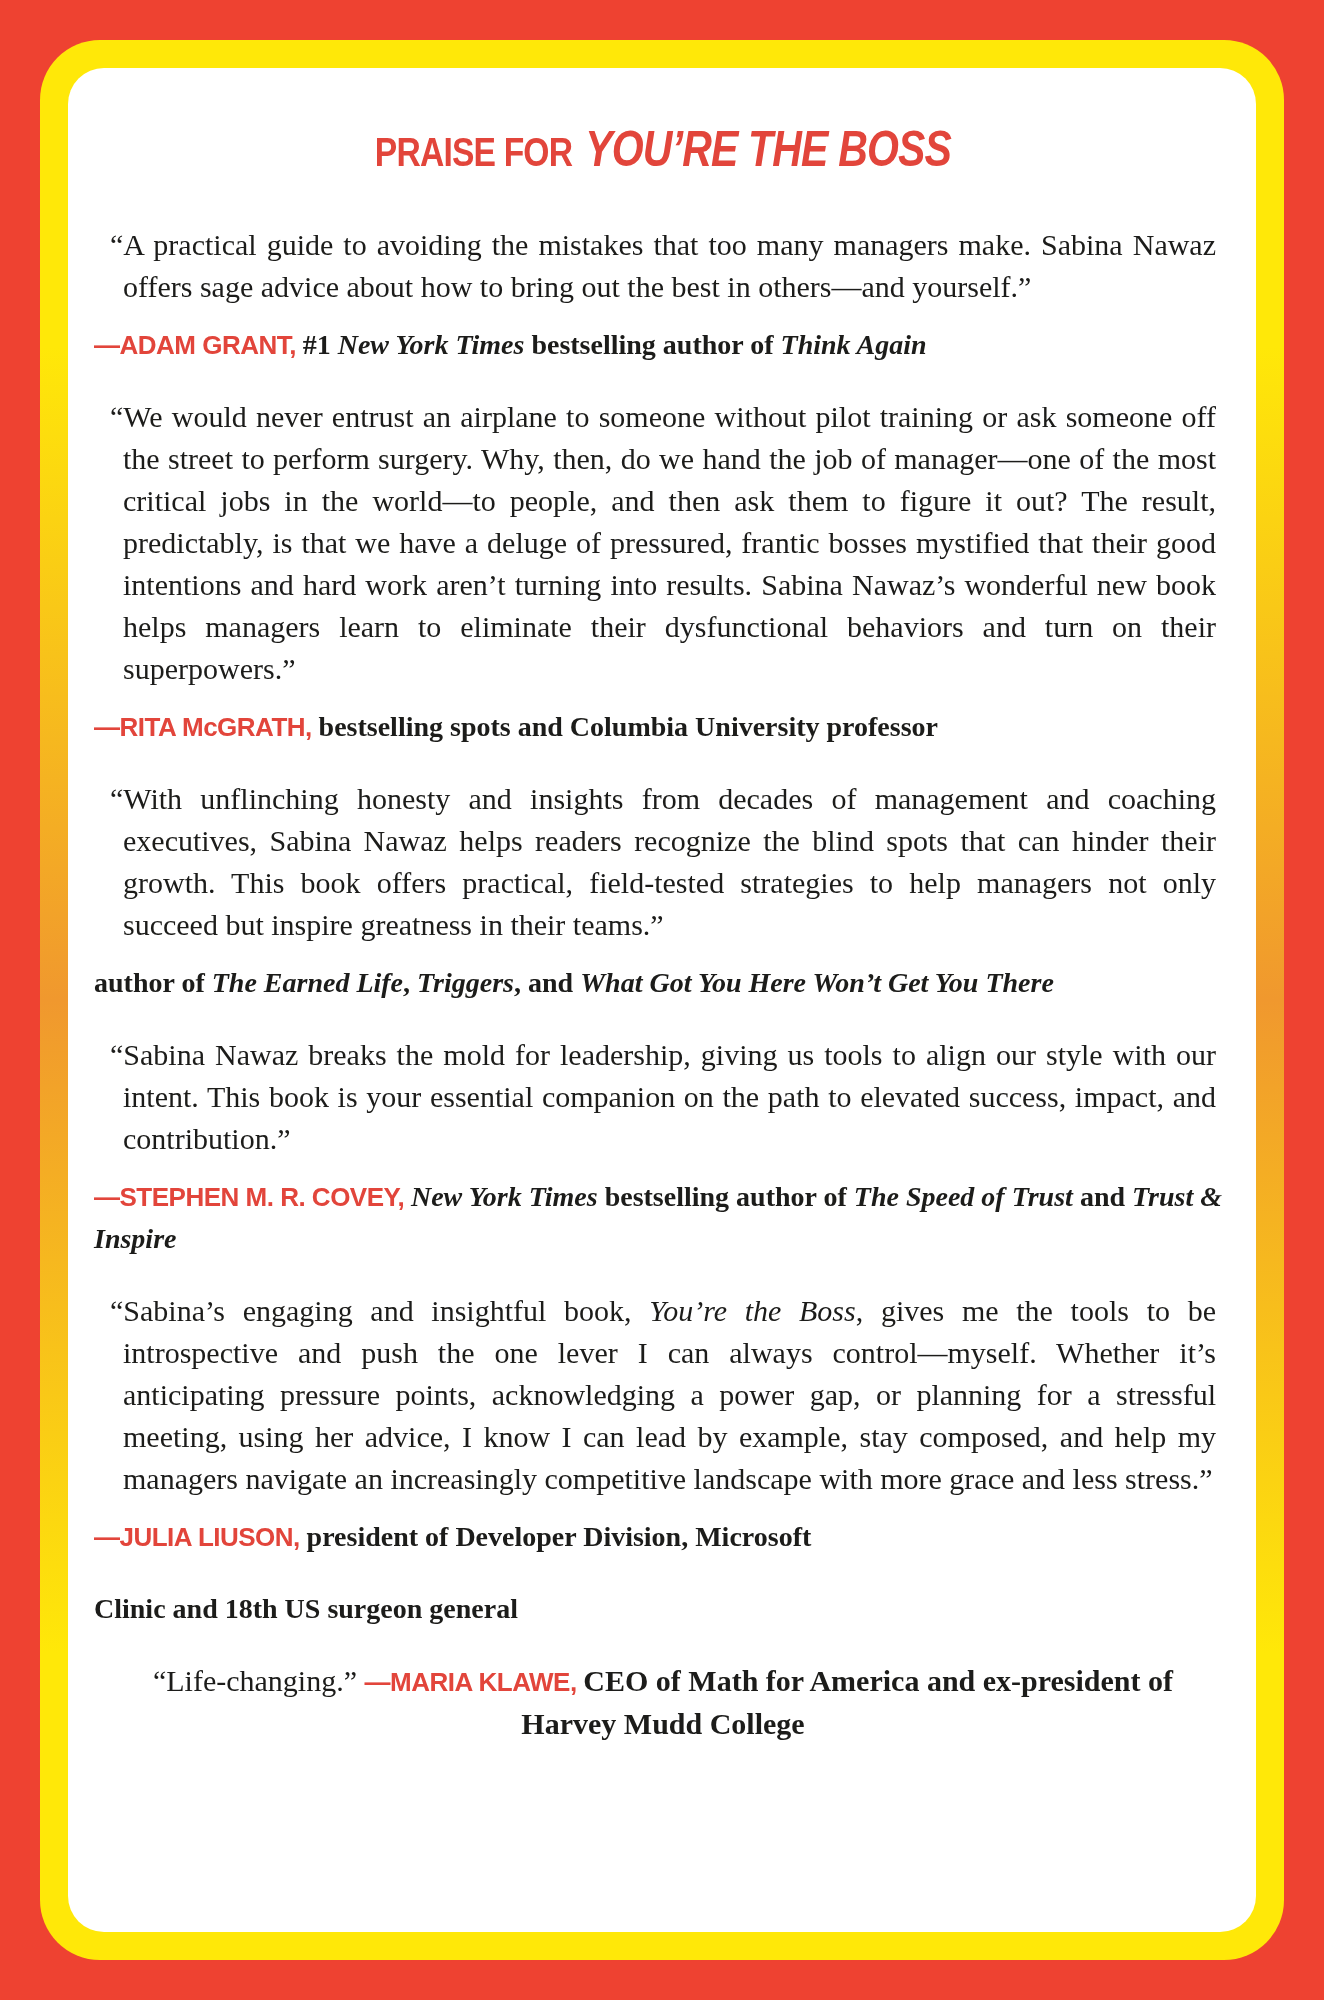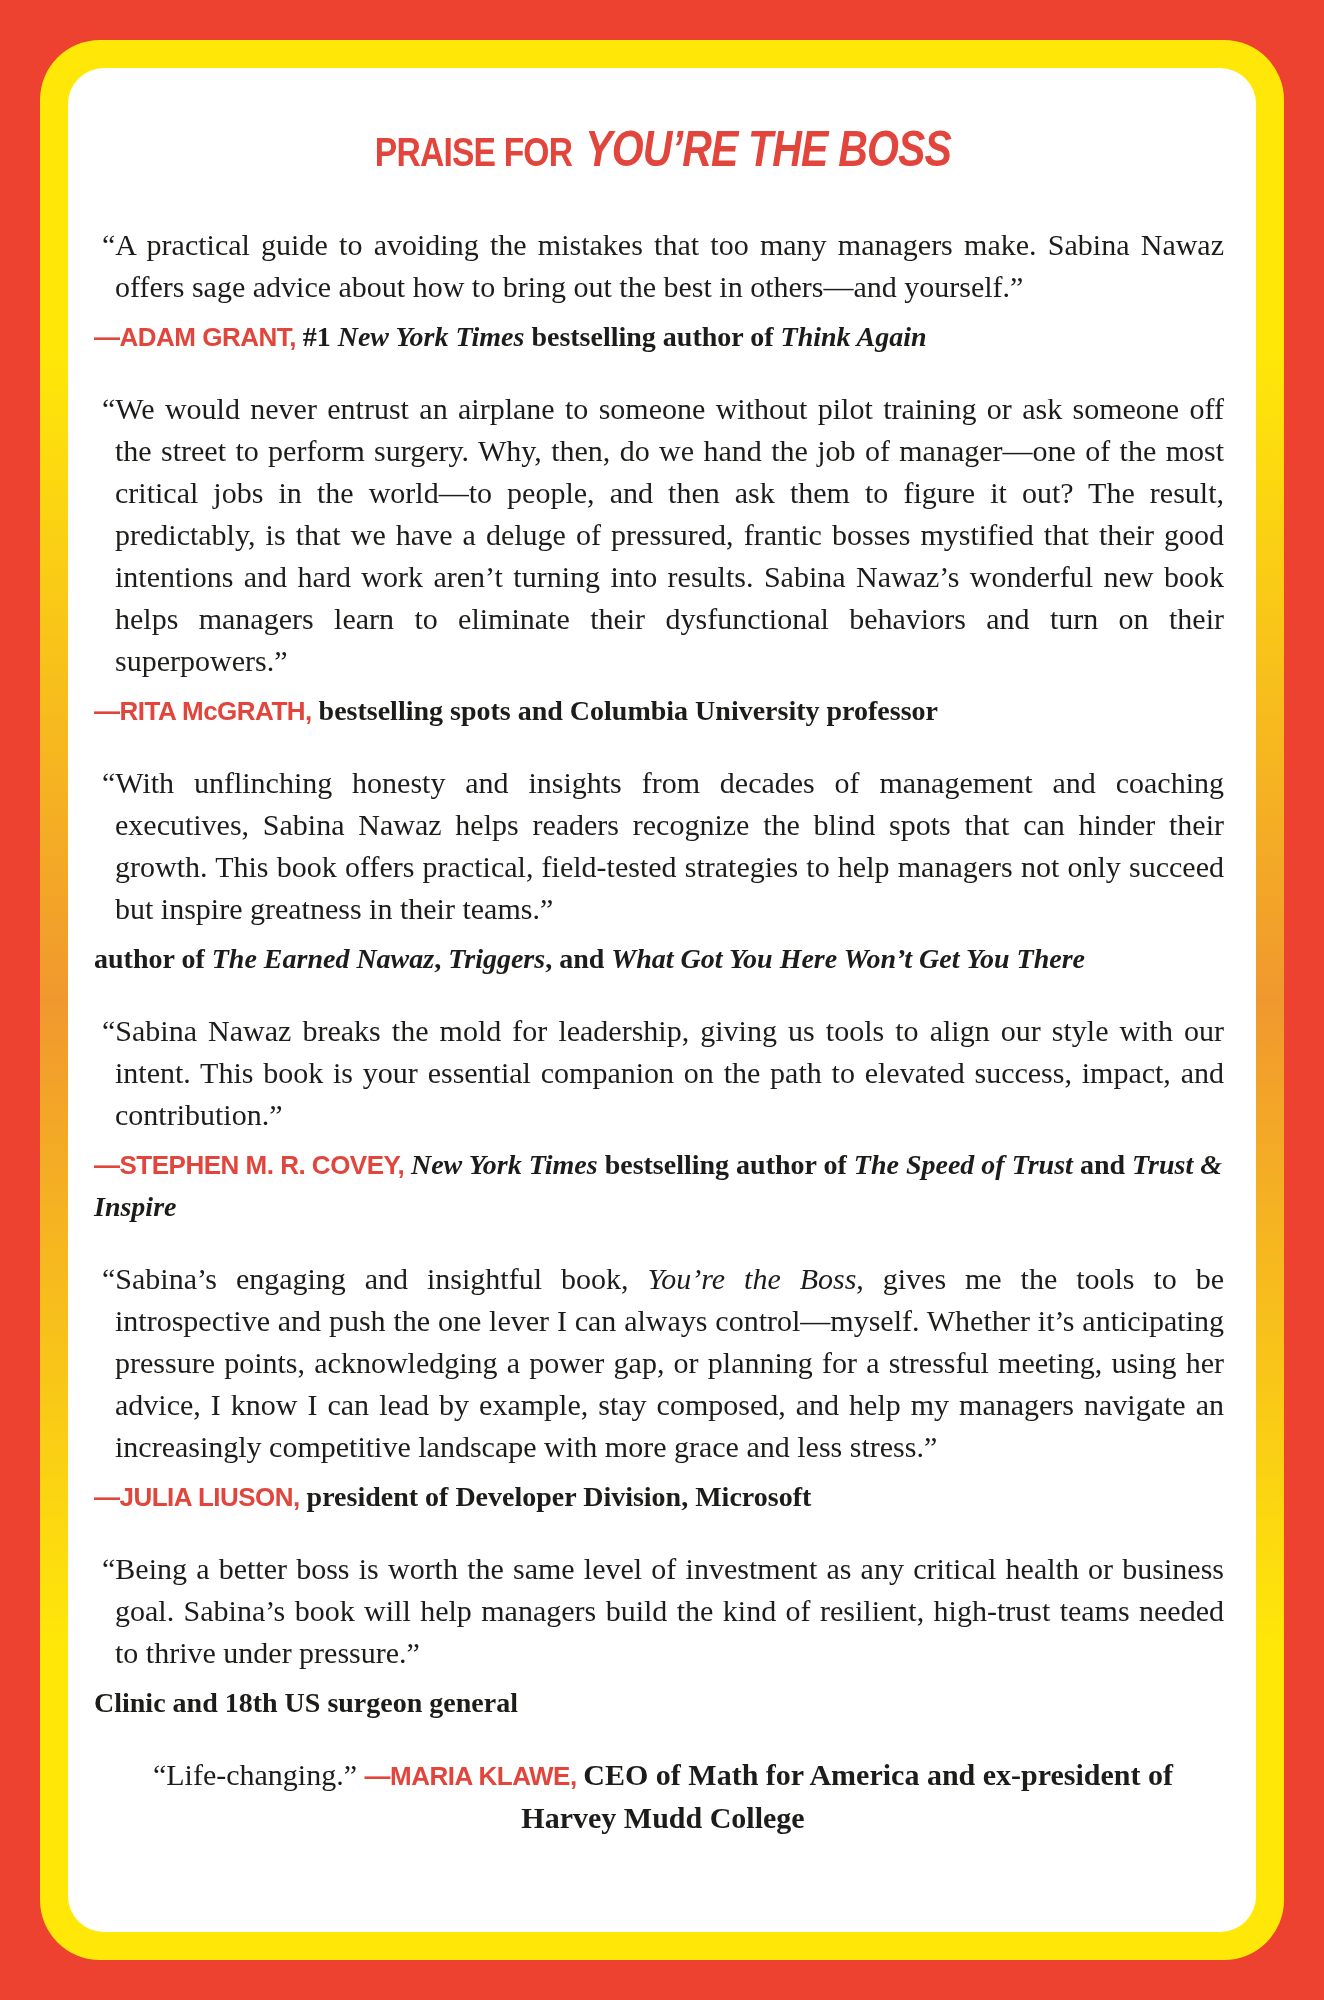--- a/index.html
+++ b/index.html
@@ -45,21 +45,21 @@
   .title-book{
     font-family:"Liberation Sans", sans-serif;
     font-weight:700;
     font-style:italic;
     font-size:50px;
     letter-spacing:-1px;
     color:#E2453B;
   }
   .quote-block{margin:0 0 30px 0;}
   .quote-text{
-    margin:8px;
+    margin:16px;
     font-size:30px;
     line-height:42px;
     color:#1c1c1a;
     text-align:justify;
     padding-left:13px;
     text-indent:-13px;
   }
   .quote-text.no-hang{padding-left:0;text-indent:0;text-align:center;}
   .attribution{
     margin:2px 0 0 0;
@@ -96,35 +96,34 @@
         <p class="attribution"><span class="seg-red">—ADAM GRANT, </span><span class="seg-b">#1 </span><span class="seg-bi">New York Times</span><span class="seg-b"> bestselling author of </span><span class="seg-bi">Think Again</span></p>
       </div>
 
       <div class="quote-block">
         <p class="quote-text"><span>“We would never entrust an airplane to someone without pilot training or ask someone off the street to perform surgery. Why, then, do we hand the job of manager—one of the most critical jobs in the world—to people, and then ask them to figure it out? The result, predictably, is that we have a deluge of pressured, frantic bosses mystified that their good intentions and hard work aren’t turning into results. Sabina Nawaz’s wonderful new book helps managers learn to eliminate their dysfunctional behaviors and turn on their superpowers.”</span></p>
         <p class="attribution"><span class="seg-red">—RITA MᴄGRATH, </span><span class="seg-b">bestselling spots and Columbia University professor</span></p>
       </div>
 
       <div class="quote-block">
         <p class="quote-text"><span>“With unflinching honesty and insights from decades of management and coaching executives, Sabina Nawaz helps readers recognize the blind spots that can hinder their growth. This book offers practical, field-tested strategies to help managers not only succeed but inspire greatness in their teams.”</span></p>
-        <p class="attribution"><span class="seg-b">author of </span><span class="seg-bi">The Earned Nawaz</span><span class="seg-b">, </span><span class="seg-bi">Triggers</span><span class="seg-b">, and </span><span class="seg-bi">What Got You Here Won’t Get You There</span></p>
+        <p class="attribution"><span class="seg-b">author of </span><span class="seg-bi">The Earned Life</span><span class="seg-b">, </span><span class="seg-bi">Triggers</span><span class="seg-b">, and </span><span class="seg-bi">What Got You Here Won’t Get You There</span></p>
       </div>
 
       <div class="quote-block">
         <p class="quote-text"><span>“Sabina Nawaz breaks the mold for leadership, giving us tools to align our style with our intent. This book is your essential companion on the path to elevated success, impact, and contribution.”</span></p>
         <p class="attribution"><span class="seg-red">—STEPHEN M. R. COVEY, </span><span class="seg-bi">New York Times</span><span class="seg-b"> bestselling author of </span><span class="seg-bi">The Speed of Trust</span><span class="seg-b"> and </span><span class="seg-bi">Trust &amp; Inspire</span></p>
       </div>
 
       <div class="quote-block">
         <p class="quote-text"><span>“Sabina’s engaging and insightful book, </span><span class="seg-i">You’re the Boss</span><span>, gives me the tools to be introspective and push the one lever I can always control—myself. Whether it’s anticipating pressure points, acknowledging a power gap, or planning for a stressful meeting, using her advice, I know I can lead by example, stay composed, and help my managers navigate an increasingly competitive landscape with more grace and less stress.”</span></p>
         <p class="attribution"><span class="seg-red">—JULIA LIUSON, </span><span class="seg-b">president of Developer Division, Microsoft</span></p>
       </div>
 
       <div class="quote-block">
-        <p class="quote-text"><span>“Being a better boss is worth the same level of investment as any critical health or business goal. Sabina’s book will help managers build the kind of resilient, high-trust teams needed to thrive under pressure.”</span></p>
         <p class="attribution"><span class="seg-b">Clinic and 18th US surgeon general</span></p>
       </div>
 
       <div class="quote-block">
         <p class="quote-text no-hang"><span>“Life-changing.” </span><span class="seg-red">—MARIA KLAWE, </span><span class="seg-b">CEO of Math for America and ex-president of Harvey Mudd College</span></p>
       </div>
 
     </div>
   </div>
 </div>

